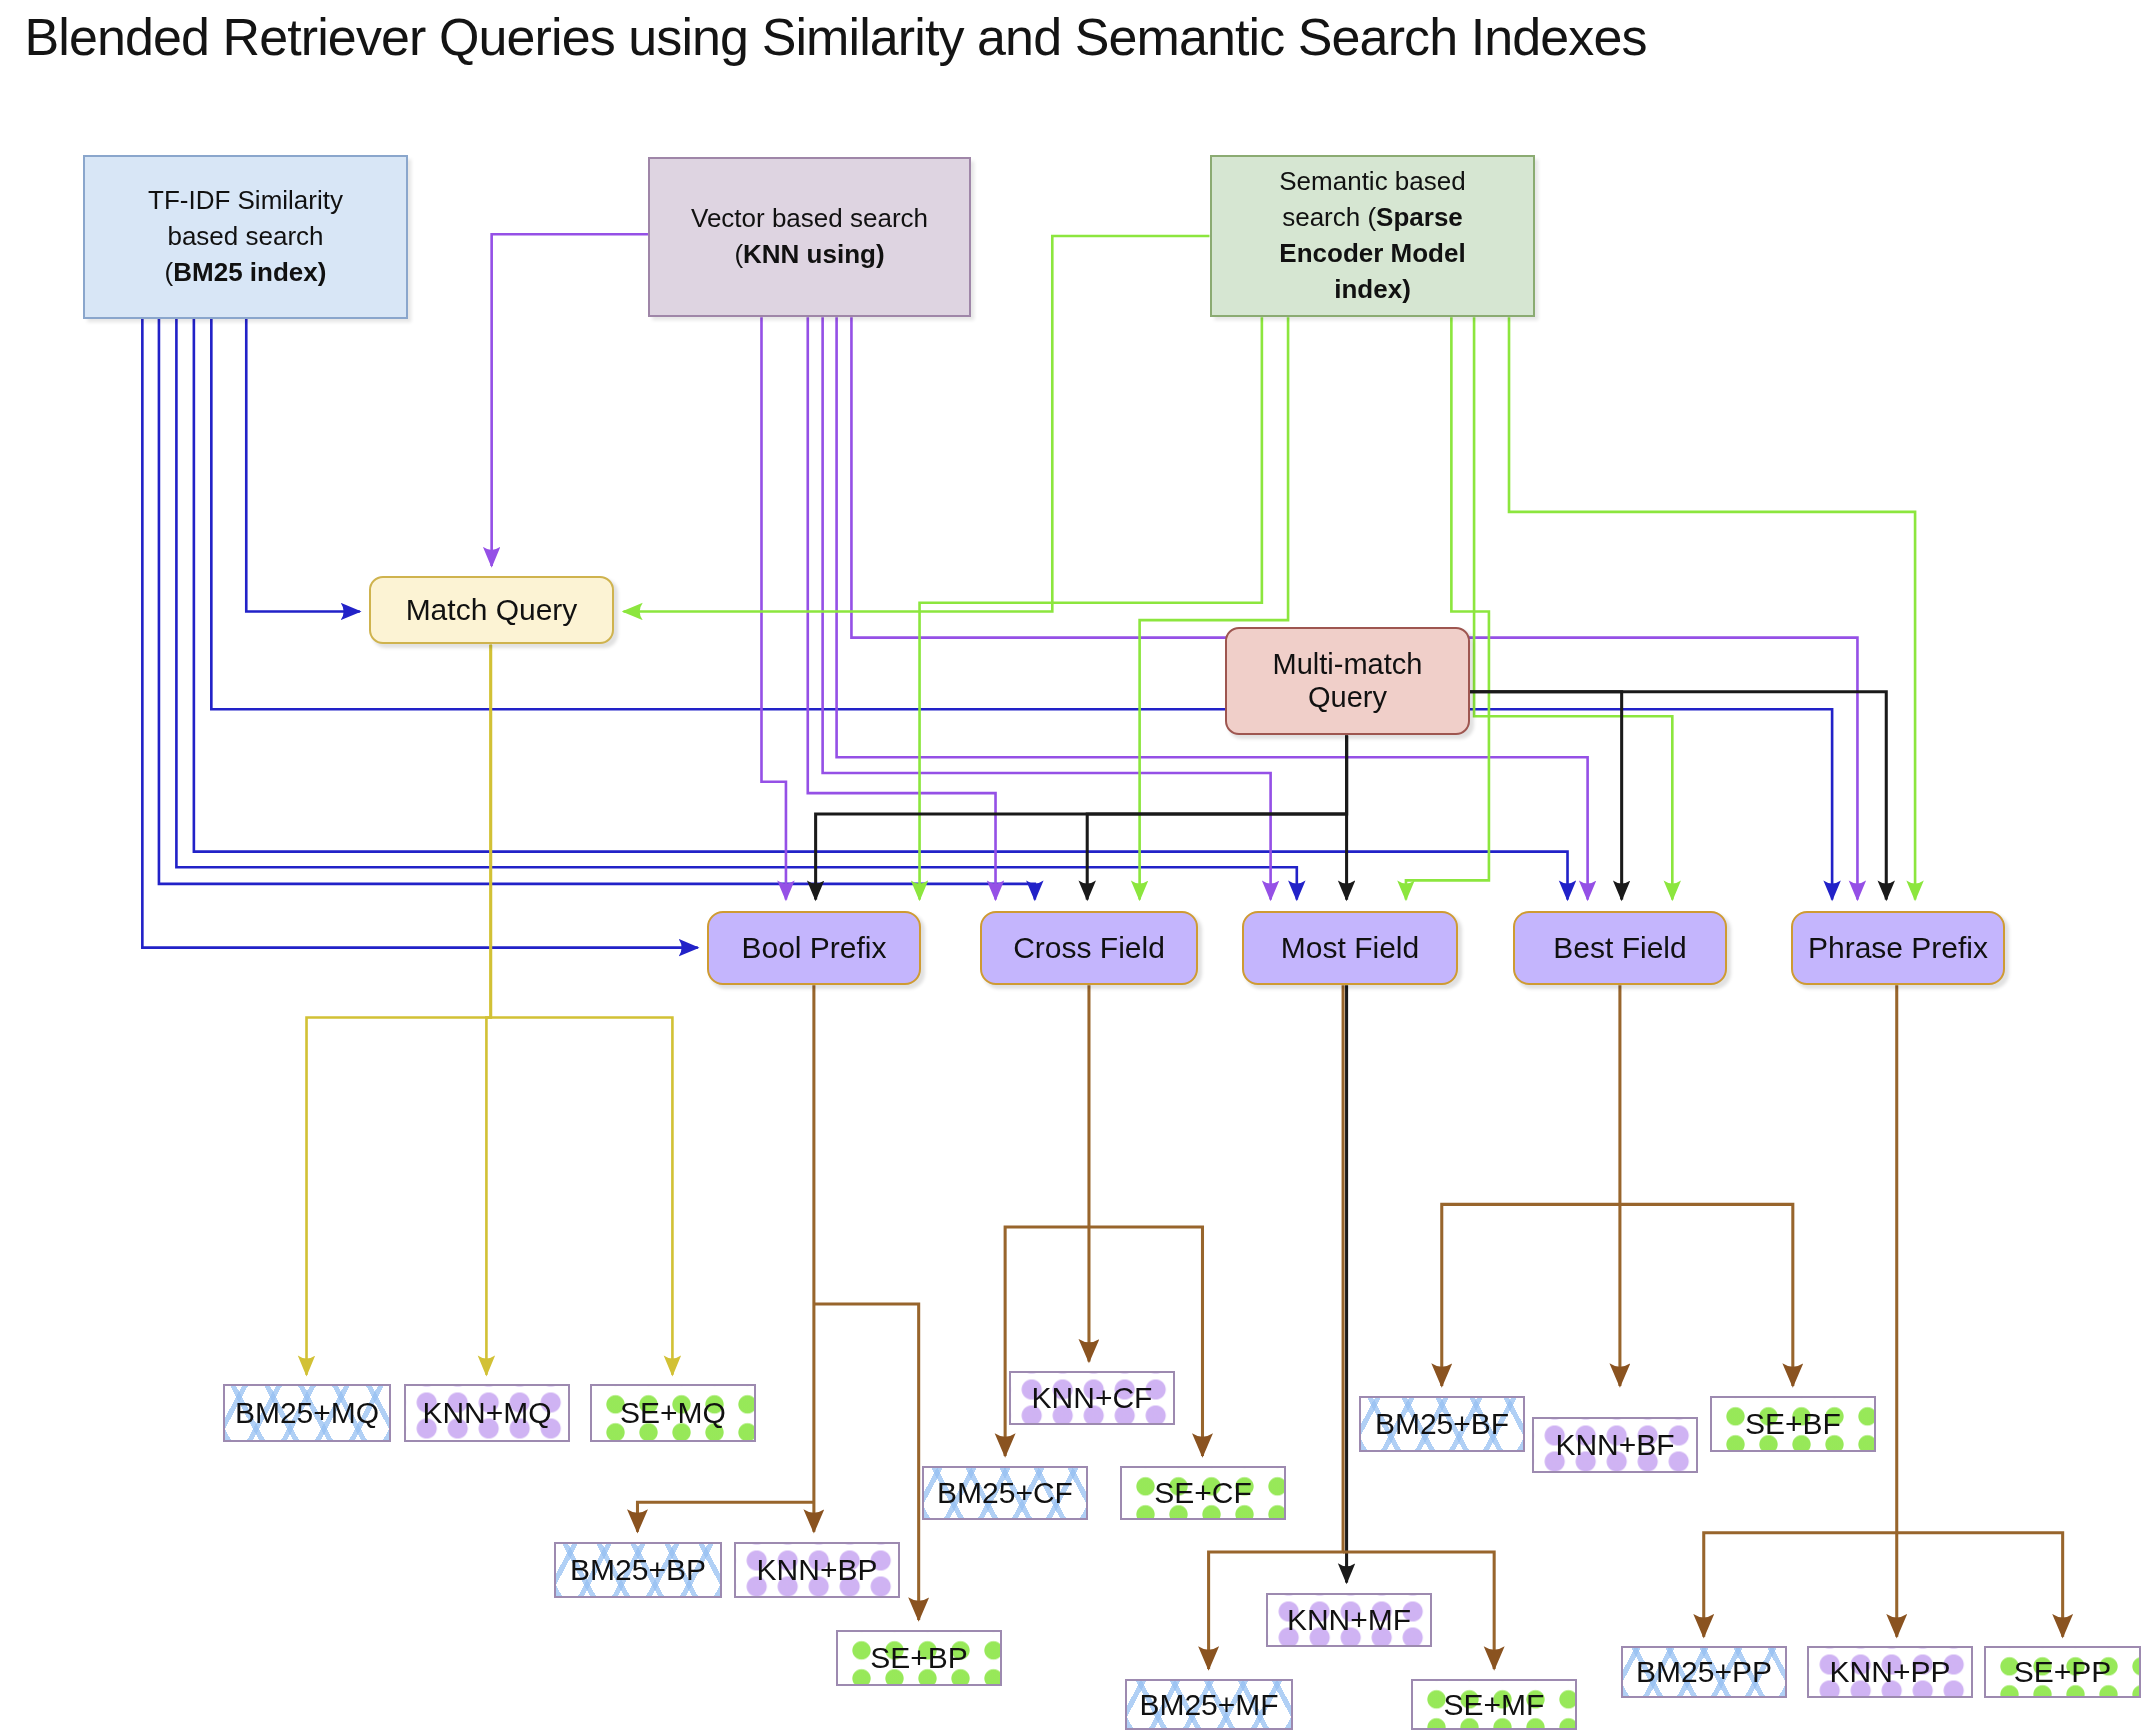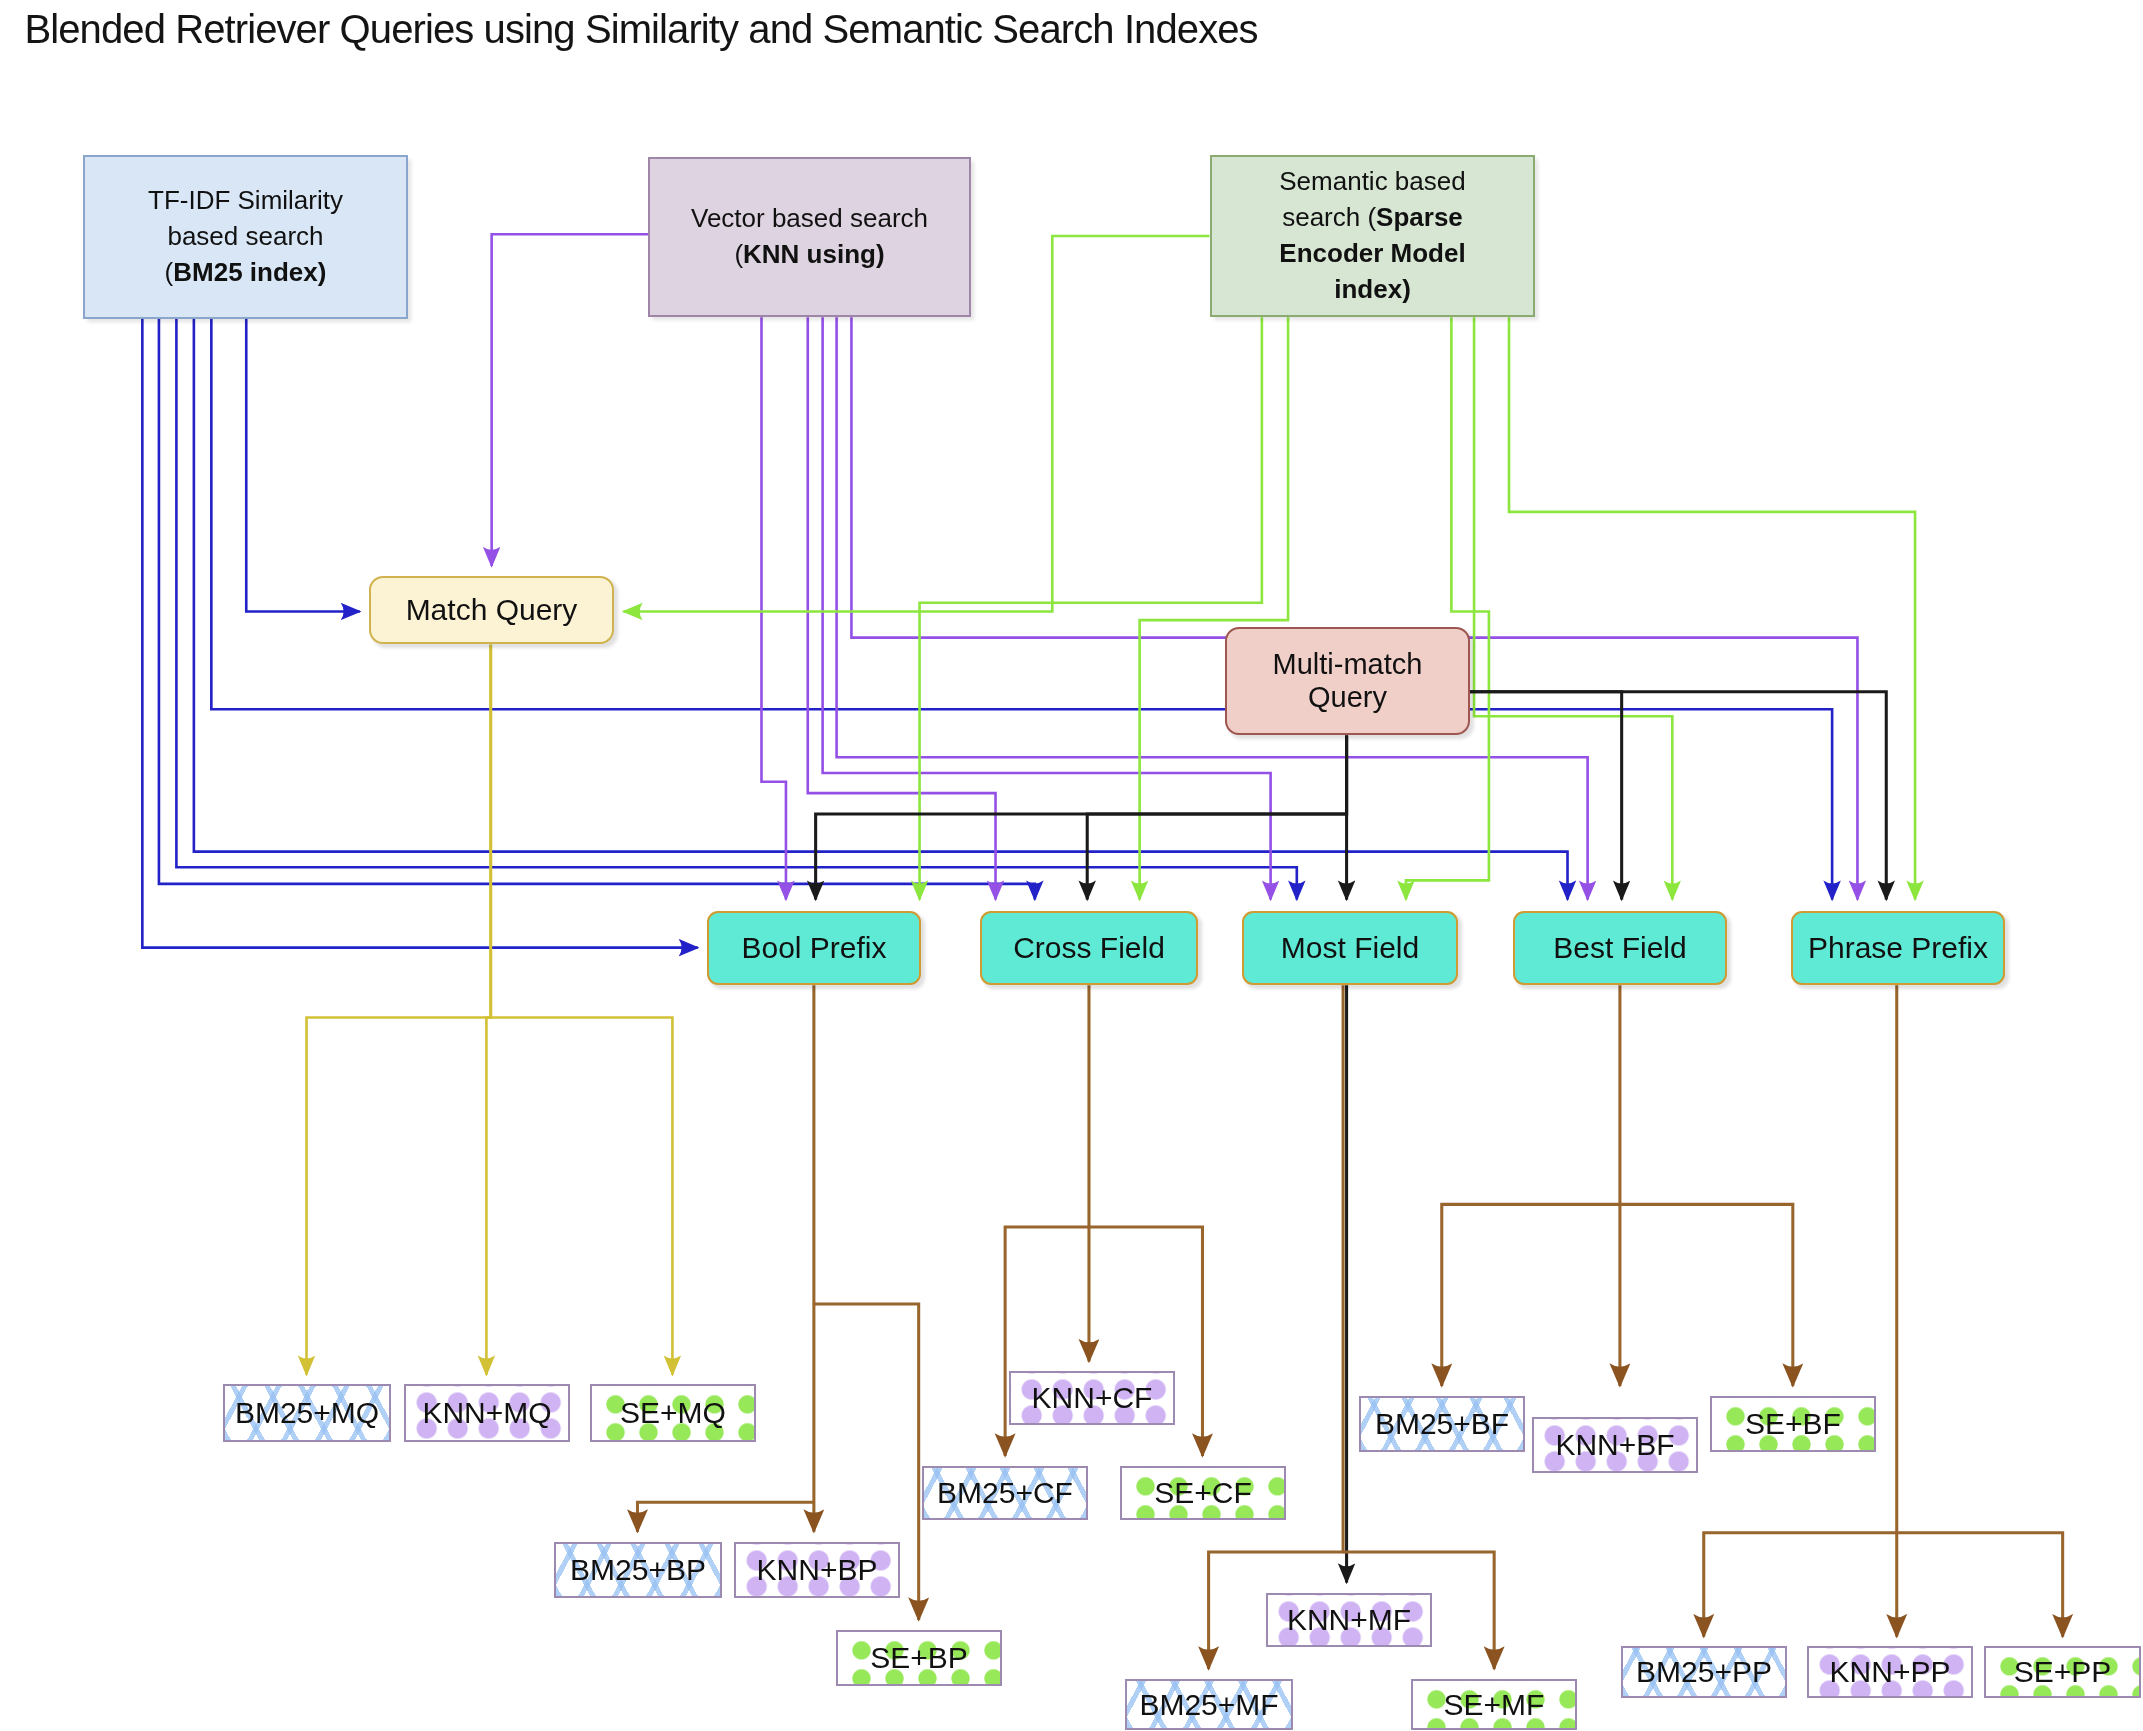--- a/index.html
+++ b/index.html
@@ -1,27 +1,27 @@
 <!DOCTYPE html>
 <html style="font-size:14px"><head>
 <meta charset="utf-8">
 <style>
   html,body{margin:0;padding:0;background:#ffffff;font-family:"Liberation Sans",sans-serif;}
   #canvas{position:relative;width:2143px;height:1732px;background:#fff;overflow:hidden;}
   #wires{position:absolute;left:0;top:0;width:2143px;height:1732px;}
-  .title{position:absolute;left:24.5px;top:7px;font-size:40px;color:#141414;white-space:nowrap;letter-spacing:-0.9px;}
+  .title{position:absolute;left:24.5px;top:7px;font-size:52px;color:#141414;white-space:nowrap;letter-spacing:-0.9px;}
   .node{position:absolute;display:flex;align-items:center;justify-content:center;text-align:center;color:#111;box-sizing:border-box;}
   .idx{font-size:26px;line-height:1.38;box-shadow:3.5px 3.5px 3.5px rgba(0,0,0,.10);}
   .idx-blue{background:#d8e6f6;border:2.6px solid #8aa6cc;}
   .idx-purple{background:#ded4e1;border:2.6px solid #9f86a8;}
   .idx-green{background:#d6e6d2;border:2.6px solid #8bab72;}
   .qbox{font-size:30px;border-radius:14px;box-shadow:3.5px 3.5px 3.5px rgba(0,0,0,.12);}
   .q-match{background:#fcf3d4;border:2.6px solid #cfb34e;}
   .q-multi{background:#f0cfc9;border:2.6px solid #9e5650;font-size:29px;}
-  .q-orange{background:#5eead4;border:2.6px solid #cf9b32;border-radius:11px;}
+  .q-orange{background:#c4b5fd;border:2.6px solid #cf9b32;border-radius:16px;}
   .leaf{font-size:30px;border:2.6px solid #9d8ab0;background-color:#ffffff;}
   .pat-bm25{background-image:
      repeating-linear-gradient(62deg,rgba(150,192,242,.75) 0 5.2px,transparent 5.2px 30px),
      repeating-linear-gradient(-62deg,rgba(150,192,242,.75) 0 5.2px,transparent 5.2px 30px);}
   .pat-knn{background-image:radial-gradient(circle,rgba(178,132,236,.62) 9.6px,transparent 10.5px);
      background-size:31px 26px;background-position:5.2px 3.5px;}
   .pat-se{background-image:radial-gradient(circle,rgba(122,226,42,.78) 8.7px,transparent 9.6px);
      background-size:33px 28px;background-position:7px 4.4px;}
   .b{font-weight:bold;}
   path.edge{fill:none;}

